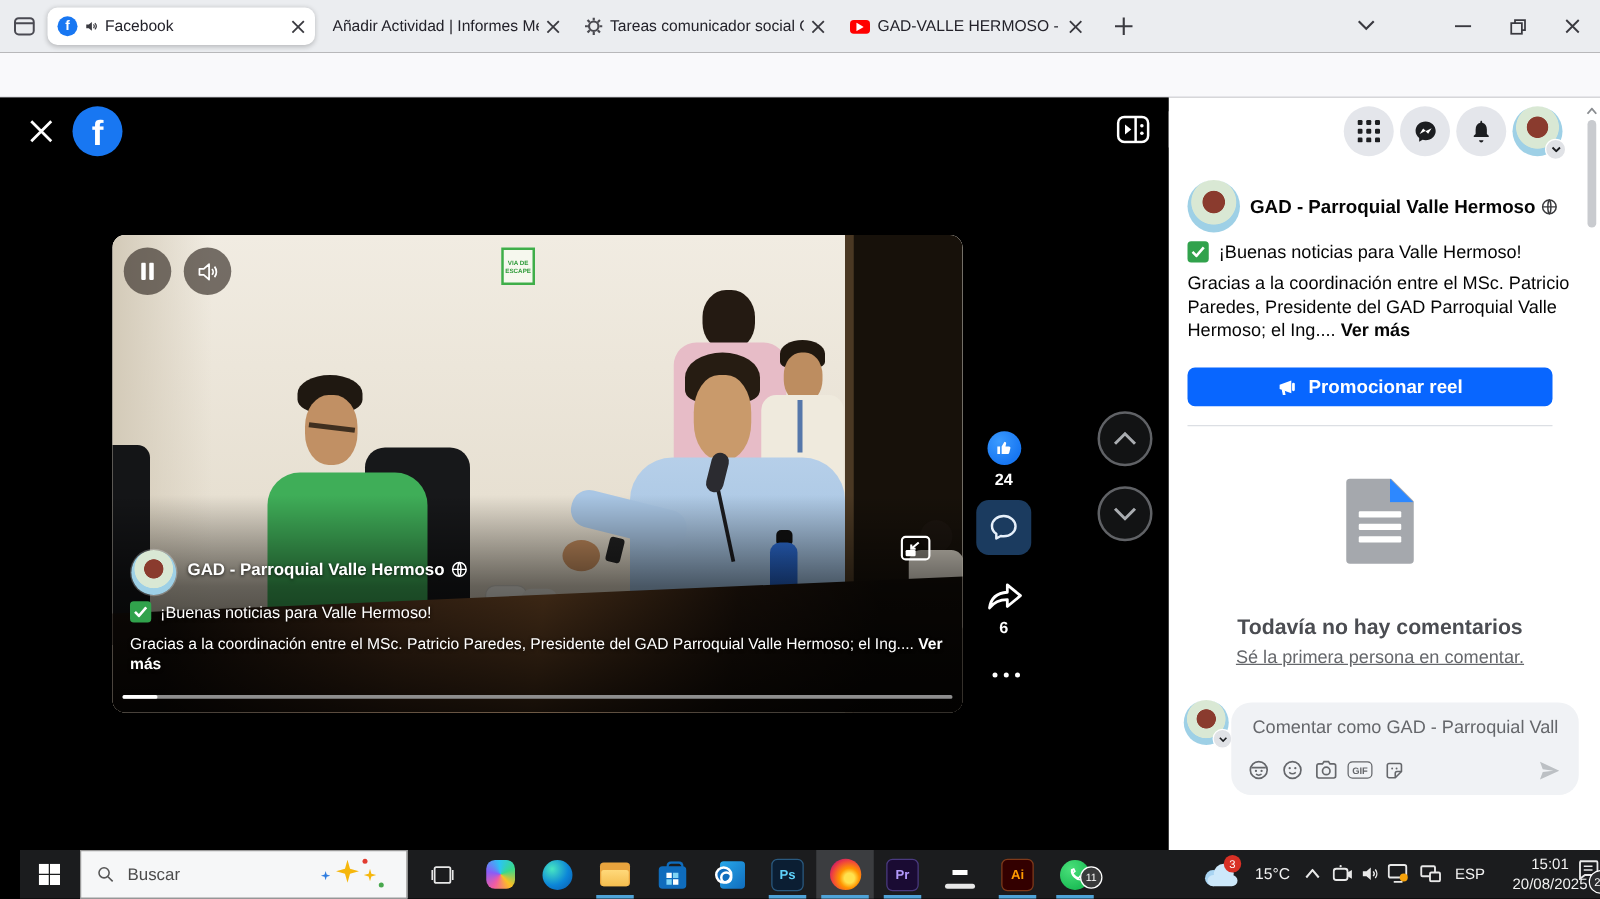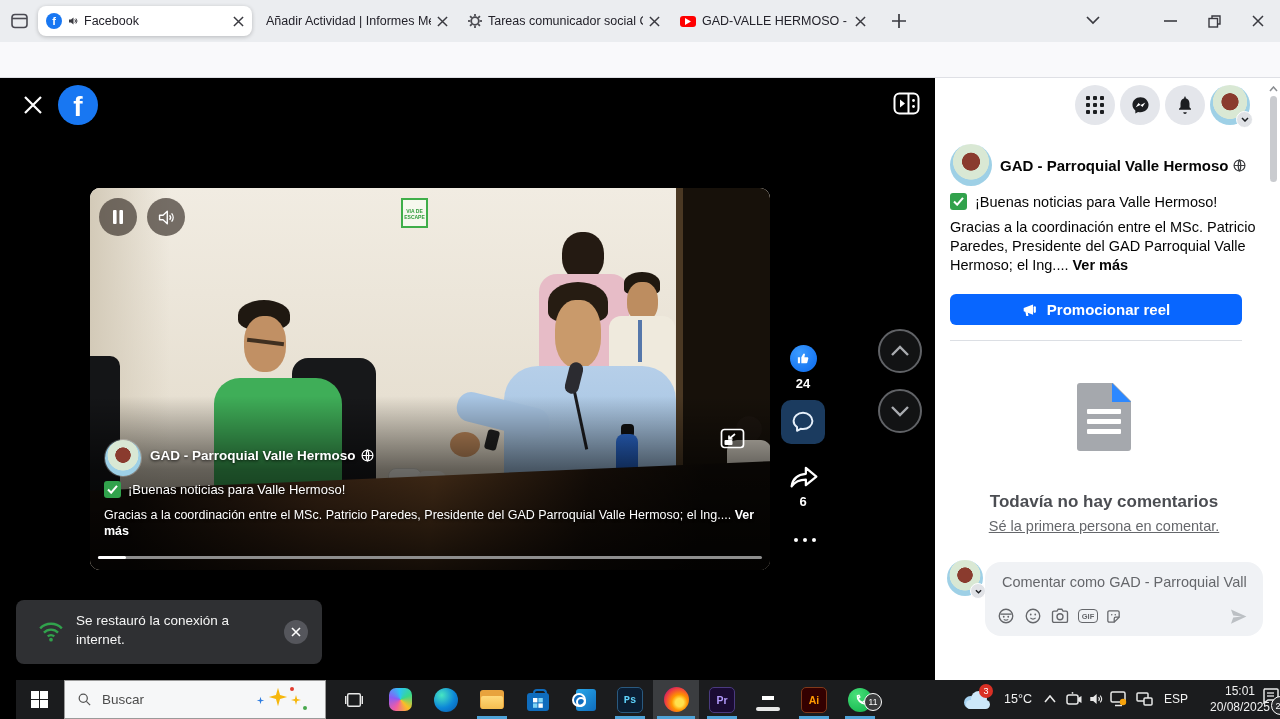--- a/index.html
+++ b/index.html
@@ -38,21 +38,21 @@
   .cbtn{position:absolute;width:40px;height:40px;border-radius:50%;background:#e4e6eb;display:flex;align-items:center;justify-content:center;}
   .sb-name{font-size:15px;font-weight:700;color:#050505;display:flex;align-items:center;gap:5px;}
   .sb-text{font-size:14.5px;color:#050505;line-height:19px;}
   .bold{font-weight:700;}
   .promote{position:absolute;left:15px;top:216px;width:292px;height:31px;background:#0866ff;border-radius:6px;color:#fff;font-weight:700;font-size:15px;display:flex;align-items:center;justify-content:center;gap:8px;}
   .docicon{position:absolute;left:142px;top:305px;width:54px;height:68px;background:#a5a8ad;border-radius:3px;}
   .docline{position:absolute;left:10px;width:34px;height:5px;background:#fff;border-radius:1px;}
   .composer-box{position:absolute;left:50px;top:484px;width:278px;height:74px;background:#f0f2f5;border-radius:16px;}
   .composer-box input{position:absolute;left:15px;top:9px;width:245px;height:20px;border:0;background:transparent;font-size:14.5px;color:#65676b;font-family:"Liberation Sans",sans-serif;outline:none;}
   .composer-box input::placeholder{color:#65676b;opacity:1;}
-  .cicon{position:absolute;top:44px;width:20px;height:20px;display:flex;align-items:center;justify-content:flex-start;}
+  .cicon{position:absolute;top:44px;width:20px;height:20px;display:flex;align-items:center;justify-content:center;}
   .gifbox{border:1.6px solid #65676b;border-radius:4px;width:18px;height:12px;font-size:7.5px;font-weight:700;color:#65676b;display:flex;align-items:center;justify-content:center;}
 
   
   .taskbar{position:absolute;left:0;top:680px;width:1280px;height:39px;background:#1b1c1e;margin-left:16px;}
   .slot{position:absolute;top:0;width:46px;height:39px;display:flex;align-items:center;justify-content:center;}
   .uline{position:absolute;bottom:0;left:8px;width:30px;height:3px;background:#4fa3d8;}
   .slot.active{background:#3b3d40;}
   .slot.active .uline{left:4px;width:38px;}
   .tb-search{position:absolute;left:48px;top:0;width:262px;height:39px;background:#f6f7f8;border:1px solid #9a9a9a;box-sizing:border-box;display:flex;align-items:center;}
   .tb-search input{border:0;background:transparent;font-size:13.5px;color:#3c3c3c;width:150px;outline:none;font-family:"Liberation Sans",sans-serif;margin-left:8px;}
@@ -388,39 +388,20 @@
       <svg width="20" height="12" viewBox="0 0 20 12">
           <polyline points="2,10 10,2 18,10" fill="none" stroke="#a9acb0" stroke-width="2.4"></polyline>
         </svg>
     </div>
     <div class="navcirc" style="left:878px;top:311px;">
       <svg width="20" height="12" viewBox="0 0 20 12">
           <polyline points="2,2 10,10 18,2" fill="none" stroke="#a9acb0" stroke-width="2.4"></polyline>
         </svg>
     </div>
 
-    <div class="toast">
-      <span class="abs" style="left:22px;top:20px;">
-        <svg width="26" height="22" viewBox="0 0 24 20">
-            <path d="M2 7.5a14 14 0 0 1 20 0" fill="none" stroke="#31a24c" stroke-width="2.2"></path>
-            <path d="M5.5 11.5a9 9 0 0 1 13 0" fill="none" stroke="#31a24c" stroke-width="2.2"></path>
-            <path d="M9 15a4.5 4.5 0 0 1 6 0" fill="none" stroke="#31a24c" stroke-width="2.2"></path>
-            <circle cx="12" cy="18" r="1.7" fill="#31a24c"></circle>
-          </svg>
-      </span>
-      <div class="toast-txt">
-        <div>Se restauró la conexión a</div>
-          <div>internet.</div>
-      </div>
-      <div class="abs" style="left:268px;top:20px;width:24px;height:24px;border-radius:50%;background:#55565c;display:flex;align-items:center;justify-content:center;">
-        <svg width="10" height="10" viewBox="0 0 10 10">
-            <path d="M1 1l8 8M9 1L1 9" stroke="#fff" stroke-width="1.6"></path>
-          </svg>
-      </div>
-    </div>
   </div>
 
   <div class="sidebar">
 
     <div class="cbtn" style="left:140px;top:7px;">
       <svg width="18" height="18" viewBox="0 0 18 18">
           <g fill="#1c1e21">
             <rect x="0" y="0" width="4" height="4" rx="1"></rect>
             <rect x="7" y="0" width="4" height="4" rx="1"></rect>
             <rect x="14" y="0" width="4" height="4" rx="1"></rect>
@@ -617,21 +598,21 @@
           </svg>
         </span>
     </div>
     <div class="slot" style="left:545px;">
       <span style="position:relative;width:24px;height:22px;display:block;">
           <span class="abs" style="left:4px;top:0;width:20px;height:22px;background:linear-gradient(135deg,#28a8ea,#0f6cbd);border-radius:3px;"></span>
           <span class="abs" style="left:0;top:4px;width:14px;height:14px;border-radius:50%;background:#0f6cbd;border:2px solid #fff;box-sizing:border-box;"></span>
           <span class="abs" style="left:4px;top:8px;width:6px;height:6px;border-radius:50%;border:2px solid #fff;"></span>
         </span>
     </div>
-    <div class="slot" style="left:591px;font-family:Liberation Mono, monospace;">
+    <div class="slot" style="left:591px;">
       <span class="adobe" style="background:#0b1e33;color:#5fd2fa;border:1px solid #2a5a80;">
           <span>Ps</span>
         </span>
       <span class="uline"></span>
     </div>
     <div class="slot active" style="left:637px;">
       <span style="width:25px;height:25px;border-radius:50%;background:radial-gradient(circle at 62% 62%,#ffe14d 0 18%,#ff9500 36%,#f0453c 62%,#b5007f 90%);"></span>
       <span class="uline"></span>
     </div>
     <div class="slot" style="left:683px;">

